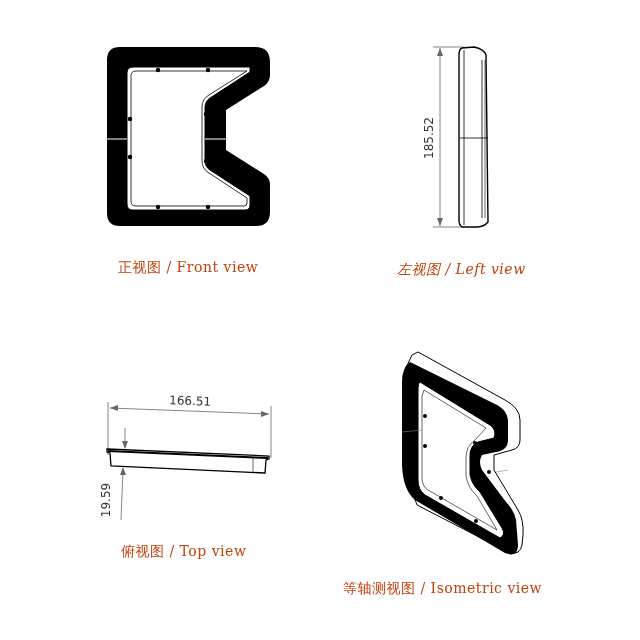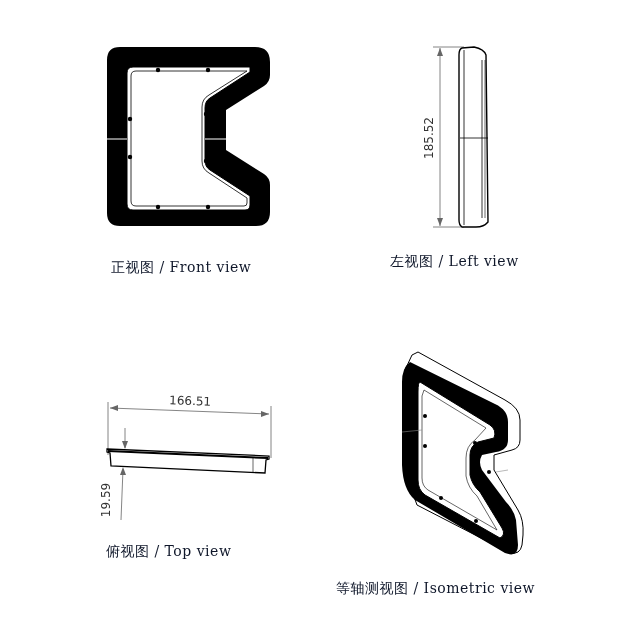--- a/index.html
+++ b/index.html
@@ -1,17 +1,17 @@
 <!DOCTYPE html>
 <html><head>
 <meta charset="utf-8">
 <style>
   html, body { margin:0; padding:0; background:#ffffff; }
   body { width:640px; height:640px; position:relative; overflow:hidden; font-family:"DejaVu Sans Mono","Liberation Mono",monospace; }
-  .caption { position:absolute; font-size:14px; color:#0f172a; white-space:nowrap; font-family:"DejaVu Serif","Liberation Serif",serif; letter-spacing:0.5px; }
+  .caption { position:absolute; font-size:14px; color:#c2410c; white-space:nowrap; font-family:"DejaVu Serif","Liberation Serif",serif; letter-spacing:0.5px;margin-left:7px; }
   .dim-text { font-family:"DejaVu Sans","Liberation Sans",sans-serif; font-size:12px; fill:#333; }
   svg { position:absolute; left:0; top:0; }
 </style>
 </head>
 <body>
 
 <svg width="640" height="640" viewBox="0 0 640 640">
 
   <g>
     <path d="M120 47 L255 47 Q270 47 270 62 L270 75 Q270 82 264 86 L226 110 L226 150 L264 174 Q270 178 270 185 L270 212 Q270 226 256 226 L120 226 Q107 226 107 213 L107 60 Q107 47 120 47 Z" fill="#000"></path>
@@ -74,15 +74,15 @@
         <circle cx="476" cy="521" r="2"></circle>
       <circle cx="475" cy="443" r="2"></circle>
         <circle cx="489" cy="472" r="2"></circle>
     </g>
     <line x1="402" y1="432" x2="422" y2="430" stroke="#888" stroke-width="0.6"></line>
     <line x1="496" y1="472" x2="508" y2="470" stroke="#888" stroke-width="0.6"></line>
   </g>
 </svg>
 
 <div class="caption" style="left:111px; top:259px;">正视图 / Front view</div>
-<div class="caption" style="left:390px; top:253px;">左视图 / Left view</div>
-<div class="caption" style="left:106px; top:543px;text-align:center;">俯视图 / Top view</div>
+<div class="caption" style="left:390px; top:261px;font-style:italic;">左视图 / Left view</div>
+<div class="caption" style="left:114px; top:543px;text-align:center;">俯视图 / Top view</div>
 <div class="caption" style="left:336px; top:580px;">等轴测视图 / Isometric view</div>
 
 </body></html>

